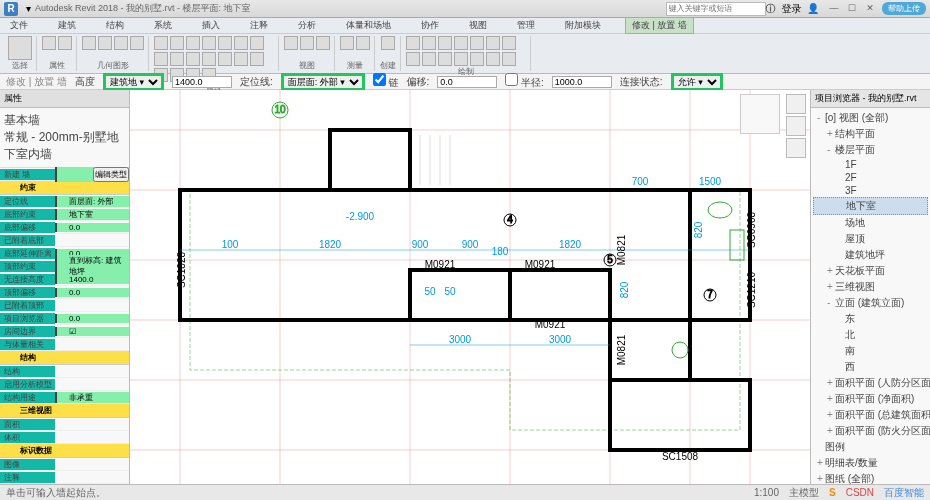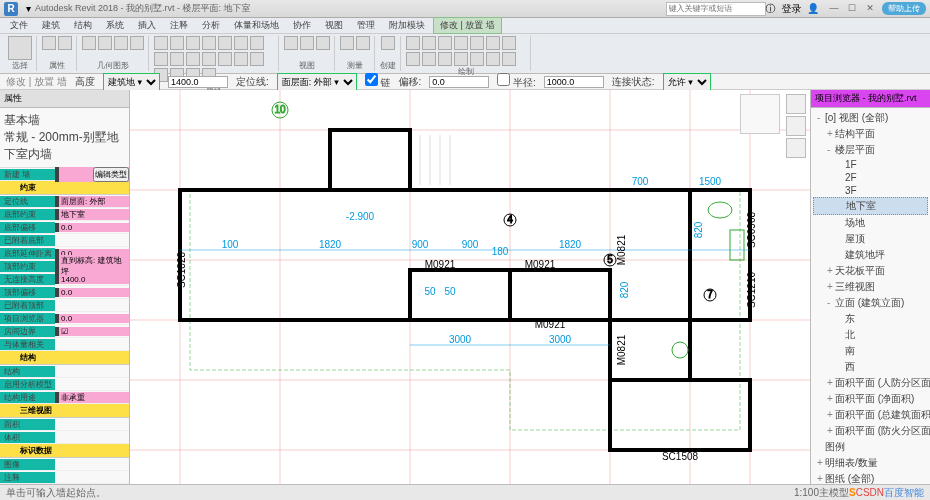--- a/index.html
+++ b/index.html
@@ -4,54 +4,54 @@
 <style>
 *{margin:0;padding:0;box-sizing:border-box;font-family:"Microsoft YaHei",Arial,sans-serif;font-size:10px}
 body{background:#f0f0f0;overflow:hidden;width:930px;height:500px}
 .titlebar{height:18px;background:linear-gradient(#e8e8e8,#d8d8d8);display:flex;align-items:center;padding:0 4px;border-bottom:1px solid #aaa}
 .titlebar .logo{width:14px;height:14px;background:#3b7fc4;border-radius:2px;margin-right:8px;color:#fff;text-align:center;line-height:14px;font-weight:bold}
 .titlebar .title{flex:1;color:#666;font-size:9px}
 .titlebar .search{width:100px;height:14px;border:1px solid #bbb;background:#fff;font-size:8px;padding:0 2px;color:#999}
 .titlebar .winbtns{display:flex;gap:6px;margin-left:8px}
 .titlebar .winbtns span{width:12px;height:12px;font-size:9px;color:#666;text-align:center;cursor:pointer}
 .helpbtn{background:#4fa8d8;color:#fff;padding:1px 6px;border-radius:6px;margin-left:6px;font-size:8px}
-.menubar{height:16px;background:#e8ecf0;display:flex;align-items:center;padding:0 4px;gap:2px;border-bottom:1px solid #ccc}
+.menubar{height:16px;background:#e8ecf0;display:flex;align-items:center;padding:0 4px;gap:18px;border-bottom:1px solid #ccc}
 .menubar span{padding:1px 6px;font-size:9px;color:#444;cursor:pointer}
 .menubar span.active{background:#c8e0c8;border:1px solid #8bc08b}
 .ribbon{height:40px;background:#e8ecf0;display:flex;align-items:center;padding:2px 4px;border-bottom:1px solid #bbb;gap:1px}
 .ribbon-group{display:flex;flex-direction:column;align-items:center;padding:0 4px;border-right:1px solid #ccc;height:100%}
 .ribbon-group .icons{display:flex;gap:2px;flex-wrap:wrap;max-width:120px}
 .ribbon-group .icons.small{max-width:80px}
 .ribbon-group .ico{width:14px;height:14px;background:#ddd;border:1px solid #aaa;cursor:pointer}
 .ribbon-group .big{width:24px;height:24px}
 .ribbon-group .lbl{font-size:8px;color:#666;margin-top:auto}
 .optionbar{height:16px;background:#f4f4f4;display:flex;align-items:center;padding:0 6px;gap:8px;border-bottom:1px solid #ccc;font-size:9px;color:#444}
 .optionbar input[type=text]{width:60px;height:12px;border:1px solid #aaa;font-size:9px;padding:0 2px}
-.optionbar select{height:18px;font-size:9px;border:1px solid #22c55e}
+.optionbar select{height:18px;font-size:9px;border:3px solid #22c55e}
 .main{display:flex;height:394px}
 .props{width:130px;background:#f8f8f8;border-right:1px solid #bbb;overflow:hidden}
 .props-hdr{background:#e0e0e0;padding:2px 4px;font-size:9px;border-bottom:1px solid #bbb}
 .props-type{padding:4px;border-bottom:1px solid #ddd}
 .props-type .tname{font-size:12px;color:#444}
 .props-row{display:flex;border-bottom:1px solid #eee;height:13px;align-items:center}
 .props-row .k{width:55px;padding-left:4px;font-size:8px;color:#444;background:#14b8a6}
-.props-row .v{flex:1;padding-left:2px;font-size:8px;background:#f9a8d4;border-left:4px solid #404040}
+.props-row .v{flex:1;padding-left:12px;font-size:8px;background:#86efac;border-left:2px solid #404040}
 .props-cat{background:#fde047;padding:1px 20px;font-size:8px;font-weight:bold;border-bottom:1px solid #ccc}
 .canvas{flex:1;background:#fff;position:relative;overflow:hidden}
 .canvas svg{width:100%;height:100%}
 .browser{width:120px;background:#f8f8f8;border-left:1px solid #bbb;overflow:hidden}
-.browser-hdr{background:#d946ef;padding:2px 4px;font-size:9px;border-bottom:1px solid #bbb}
+.browser-hdr{background:#e5e5e5;padding:2px 4px;font-size:9px;border-bottom:1px solid #bbb}
 .tree{padding:2px;font-size:8px;color:#444}
 .tree-node{padding:1px 0 1px 8px;cursor:pointer;white-space:nowrap}
 .tree-node.l1{padding-left:4px}
 .tree-node.l2{padding-left:14px}
 .tree-node.l3{padding-left:24px}
 .tree-node.sel{background:#cde;border:1px dotted #88a}
 .tree-node .exp{display:inline-block;width:8px;color:#888}
-.statusbar{height:16px;background:#e8e8e8;border-top:1px solid #bbb;display:flex;align-items:center;padding:0 6px;font-size:8px;color:#666;}
+.statusbar{height:16px;background:#e8e8e8;border-top:1px solid #bbb;display:flex;align-items:center;padding:0 6px;font-size:8px;color:#666;gap:10px}
 .statusbar .spacer{flex:1}
 .viewctrl{position:absolute;top:4px;right:4px;display:flex;flex-direction:column;gap:2px}
 .viewctrl div{width:20px;height:20px;background:#f0f0f0;border:1px solid #bbb;cursor:pointer}
 .navcube{position:absolute;top:4px;right:30px;width:40px;height:40px;border:1px solid #ccc;background:#f8f8f8}
 </style>
 </head>
 <body>
 
 <div class="titlebar">
   <div class="logo">R</div>

